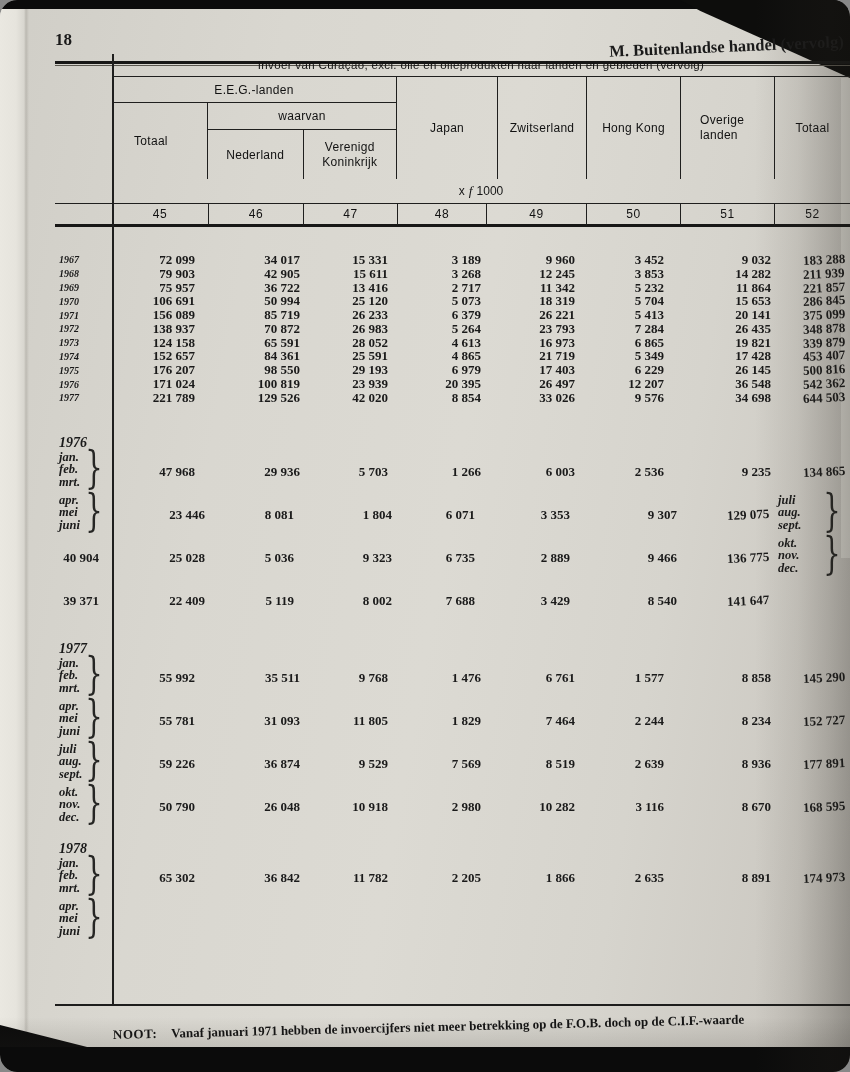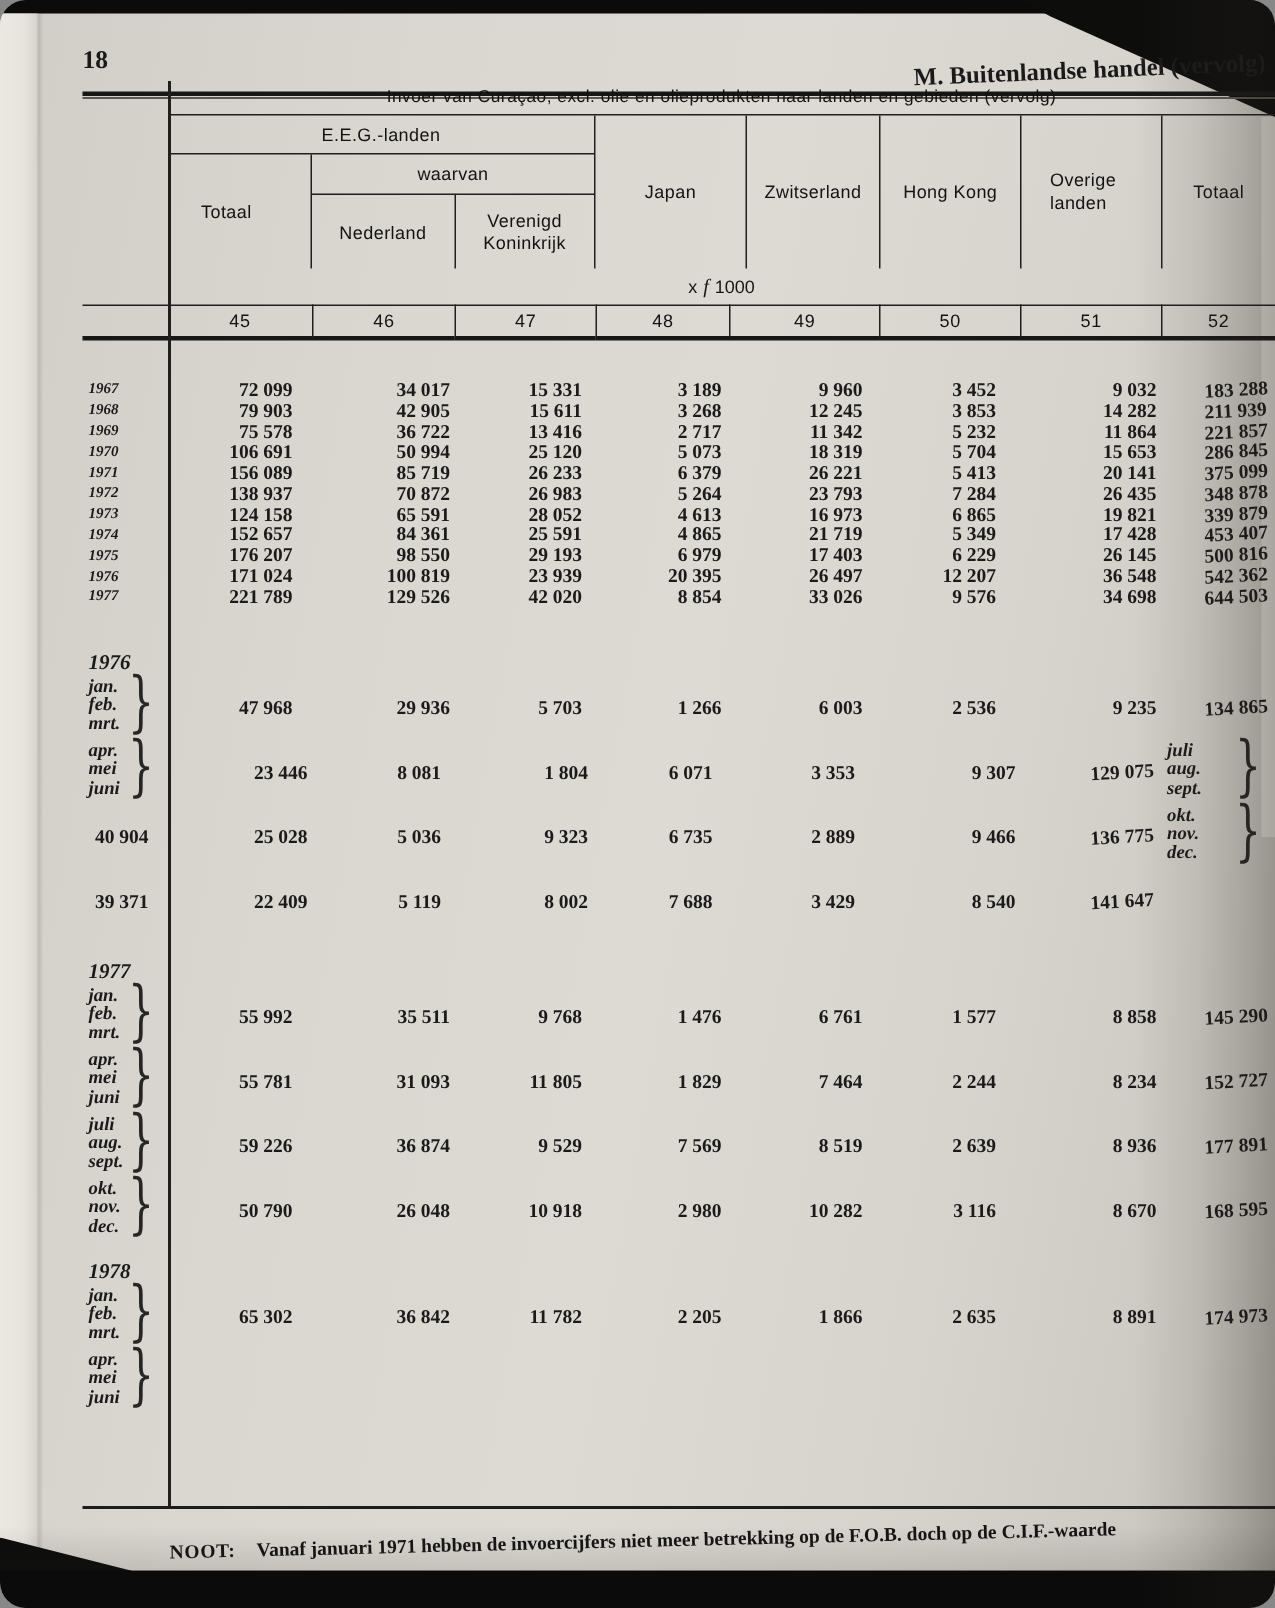--- a/index.html
+++ b/index.html
@@ -192,21 +192,21 @@
         <span class="vtxt">3 853</span>
       </div>
       <div class="cell val yv c7">
         <span class="vtxt">14 282</span>
       </div>
       <div class="cell val yv c8">
         <span class="vtxt tilt">211 939</span>
       </div>
       <div class="cell ylbl">1969</div>
       <div class="cell val yv c1">
-        <span class="vtxt">75 578</span>
+        <span class="vtxt">75 957</span>
       </div>
       <div class="cell val yv c2">
         <span class="vtxt">36 722</span>
       </div>
       <div class="cell val yv c3">
         <span class="vtxt">13 416</span>
       </div>
       <div class="cell val yv c4">
         <span class="vtxt">2 717</span>
       </div>

